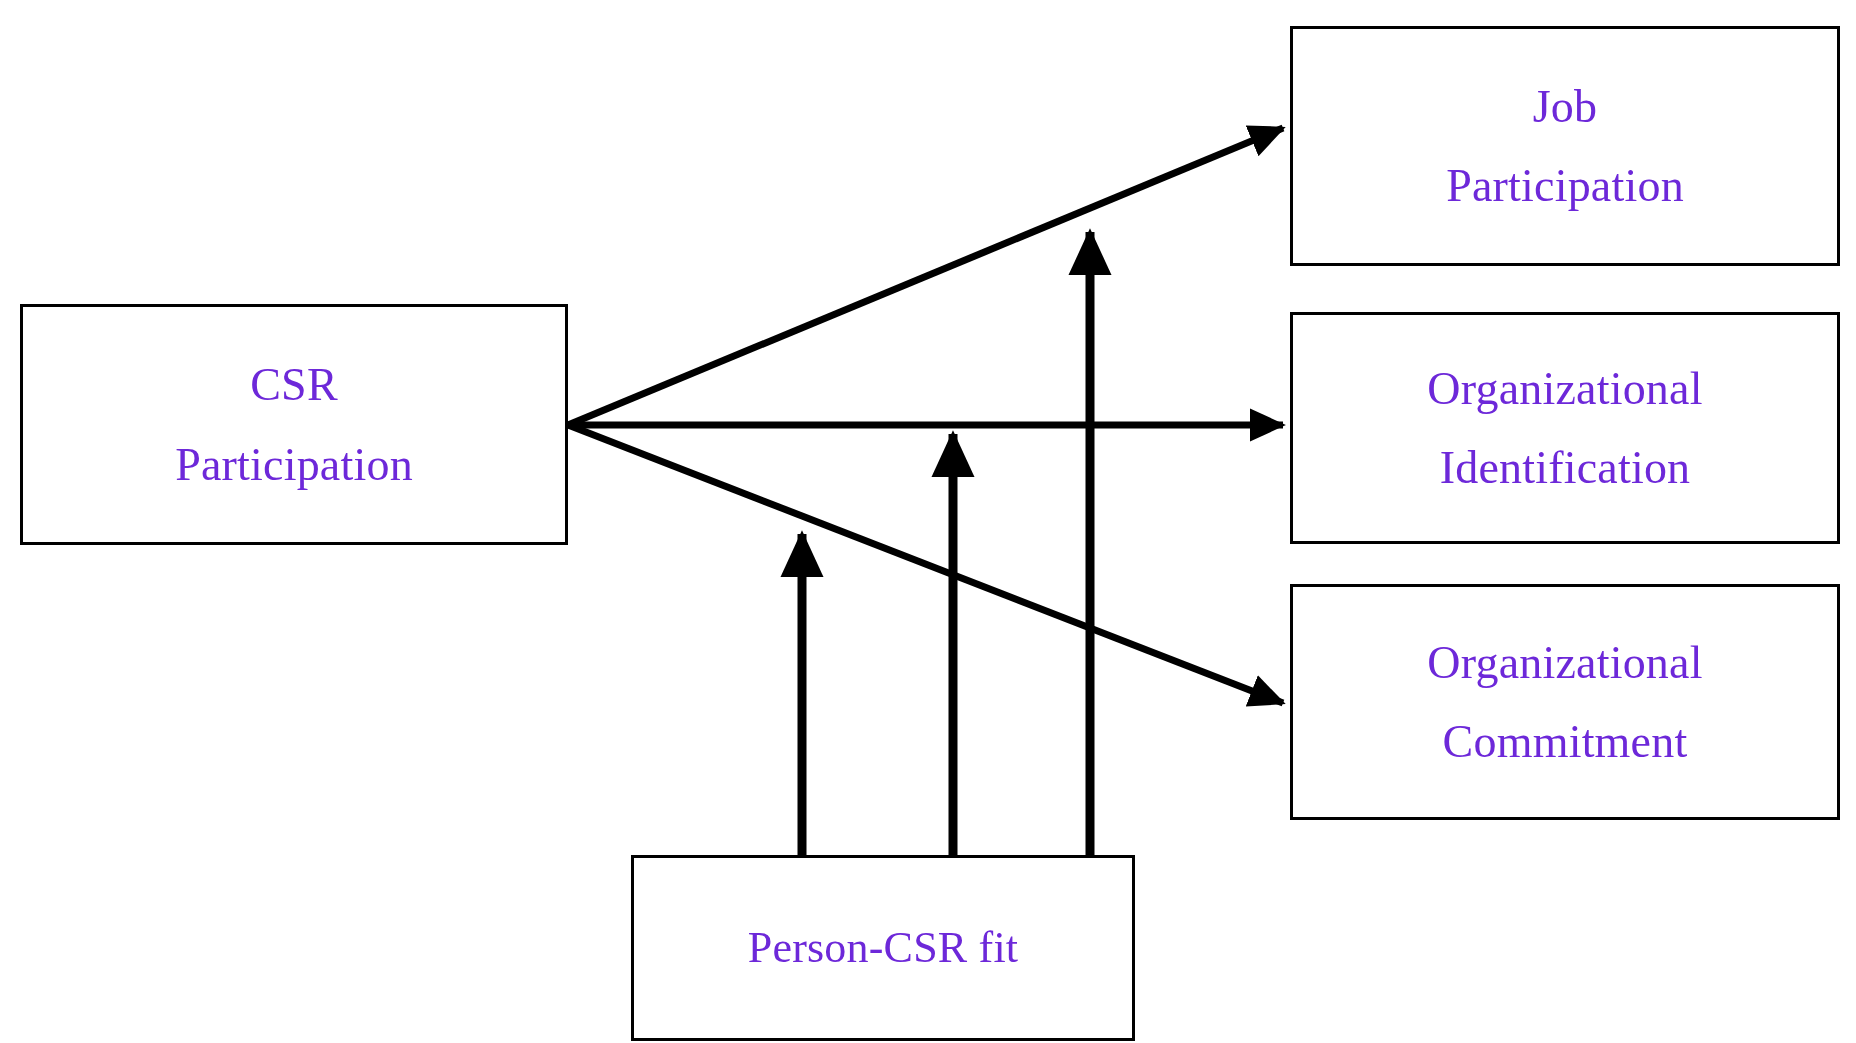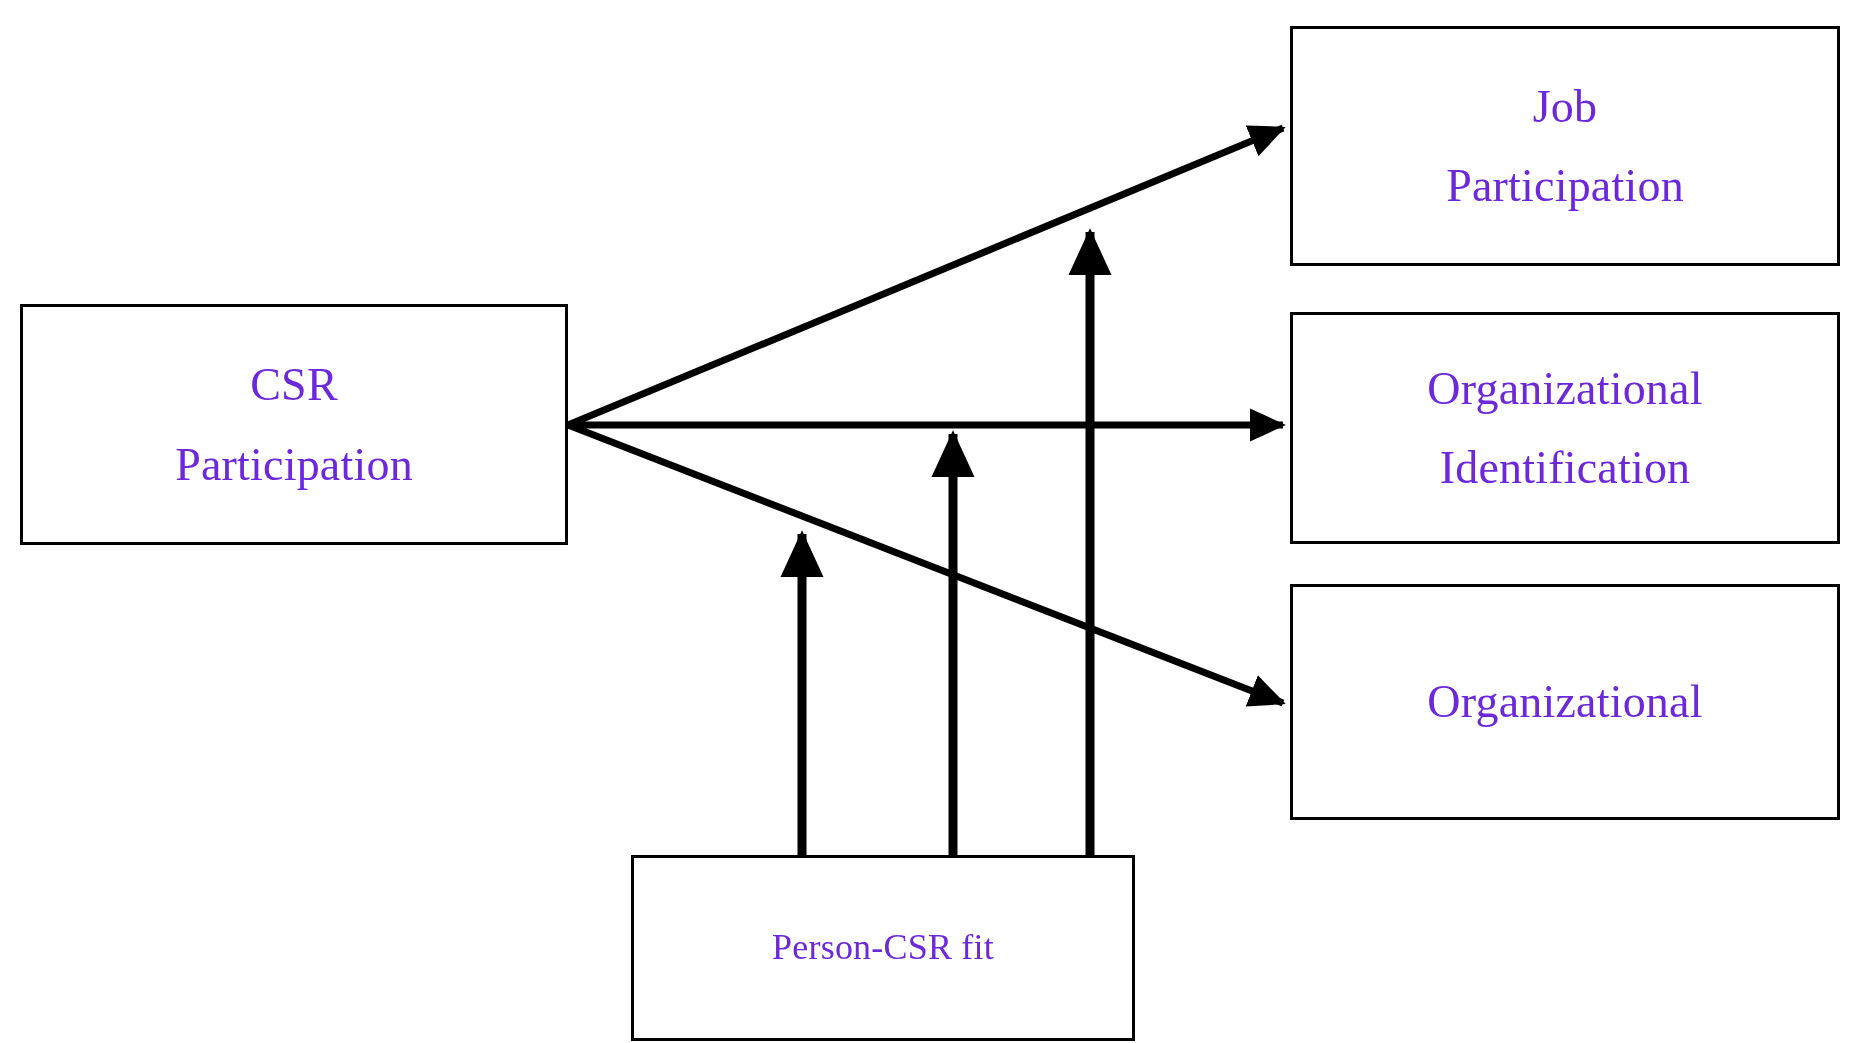--- a/index.html
+++ b/index.html
@@ -39,21 +39,21 @@
     font-size: 46px;
     line-height: 1.72;
     letter-spacing: 0.2px;
     white-space: nowrap;
   }
   #box-csr        { left: 20px;   top: 304px; width: 548px; height: 241px; text-align: center; }
   #box-jobsat     { left: 1290px; top: 26px;  width: 550px; height: 240px; }
   #box-orgid      { left: 1290px; top: 312px; width: 550px; height: 232px; }
   #box-orgcommit  { left: 1290px; top: 584px; width: 550px; height: 236px; }
   #box-personfit  { left: 631px;  top: 855px; width: 504px; height: 186px; }
-  #box-personfit .node-line { font-size: 36px; }
+  #box-personfit .node-line { font-size: 44px; }
 </style>
 </head>
 <body>
 
 <div id="canvas">
 
   <svg class="diagram" viewBox="0 0 1856 1043">
     <defs>
       <marker id="arrowhead" viewBox="0 0 10 10" refX="9.2" refY="5" markerWidth="5.2" markerHeight="5.2" orient="auto-start-reverse">
         <path d="M 0 0.4 L 10 5 L 0 9.6 z" fill="#000000"></path>
@@ -83,19 +83,20 @@
     <span class="node-line">Participation</span>
   </div>
 
   <div class="node-box" id="box-orgid">
     <span class="node-line">Organizational</span>
     <span class="node-line">Identification</span>
   </div>
 
   <div class="node-box" id="box-orgcommit">
     <span class="node-line">Organizational</span>
+    <span class="node-line">Commitment</span>
   </div>
 
   <div class="node-box" id="box-personfit">
     <span class="node-line">Person-CSR fit</span>
   </div>
 
 </div>
 
 </body></html>

